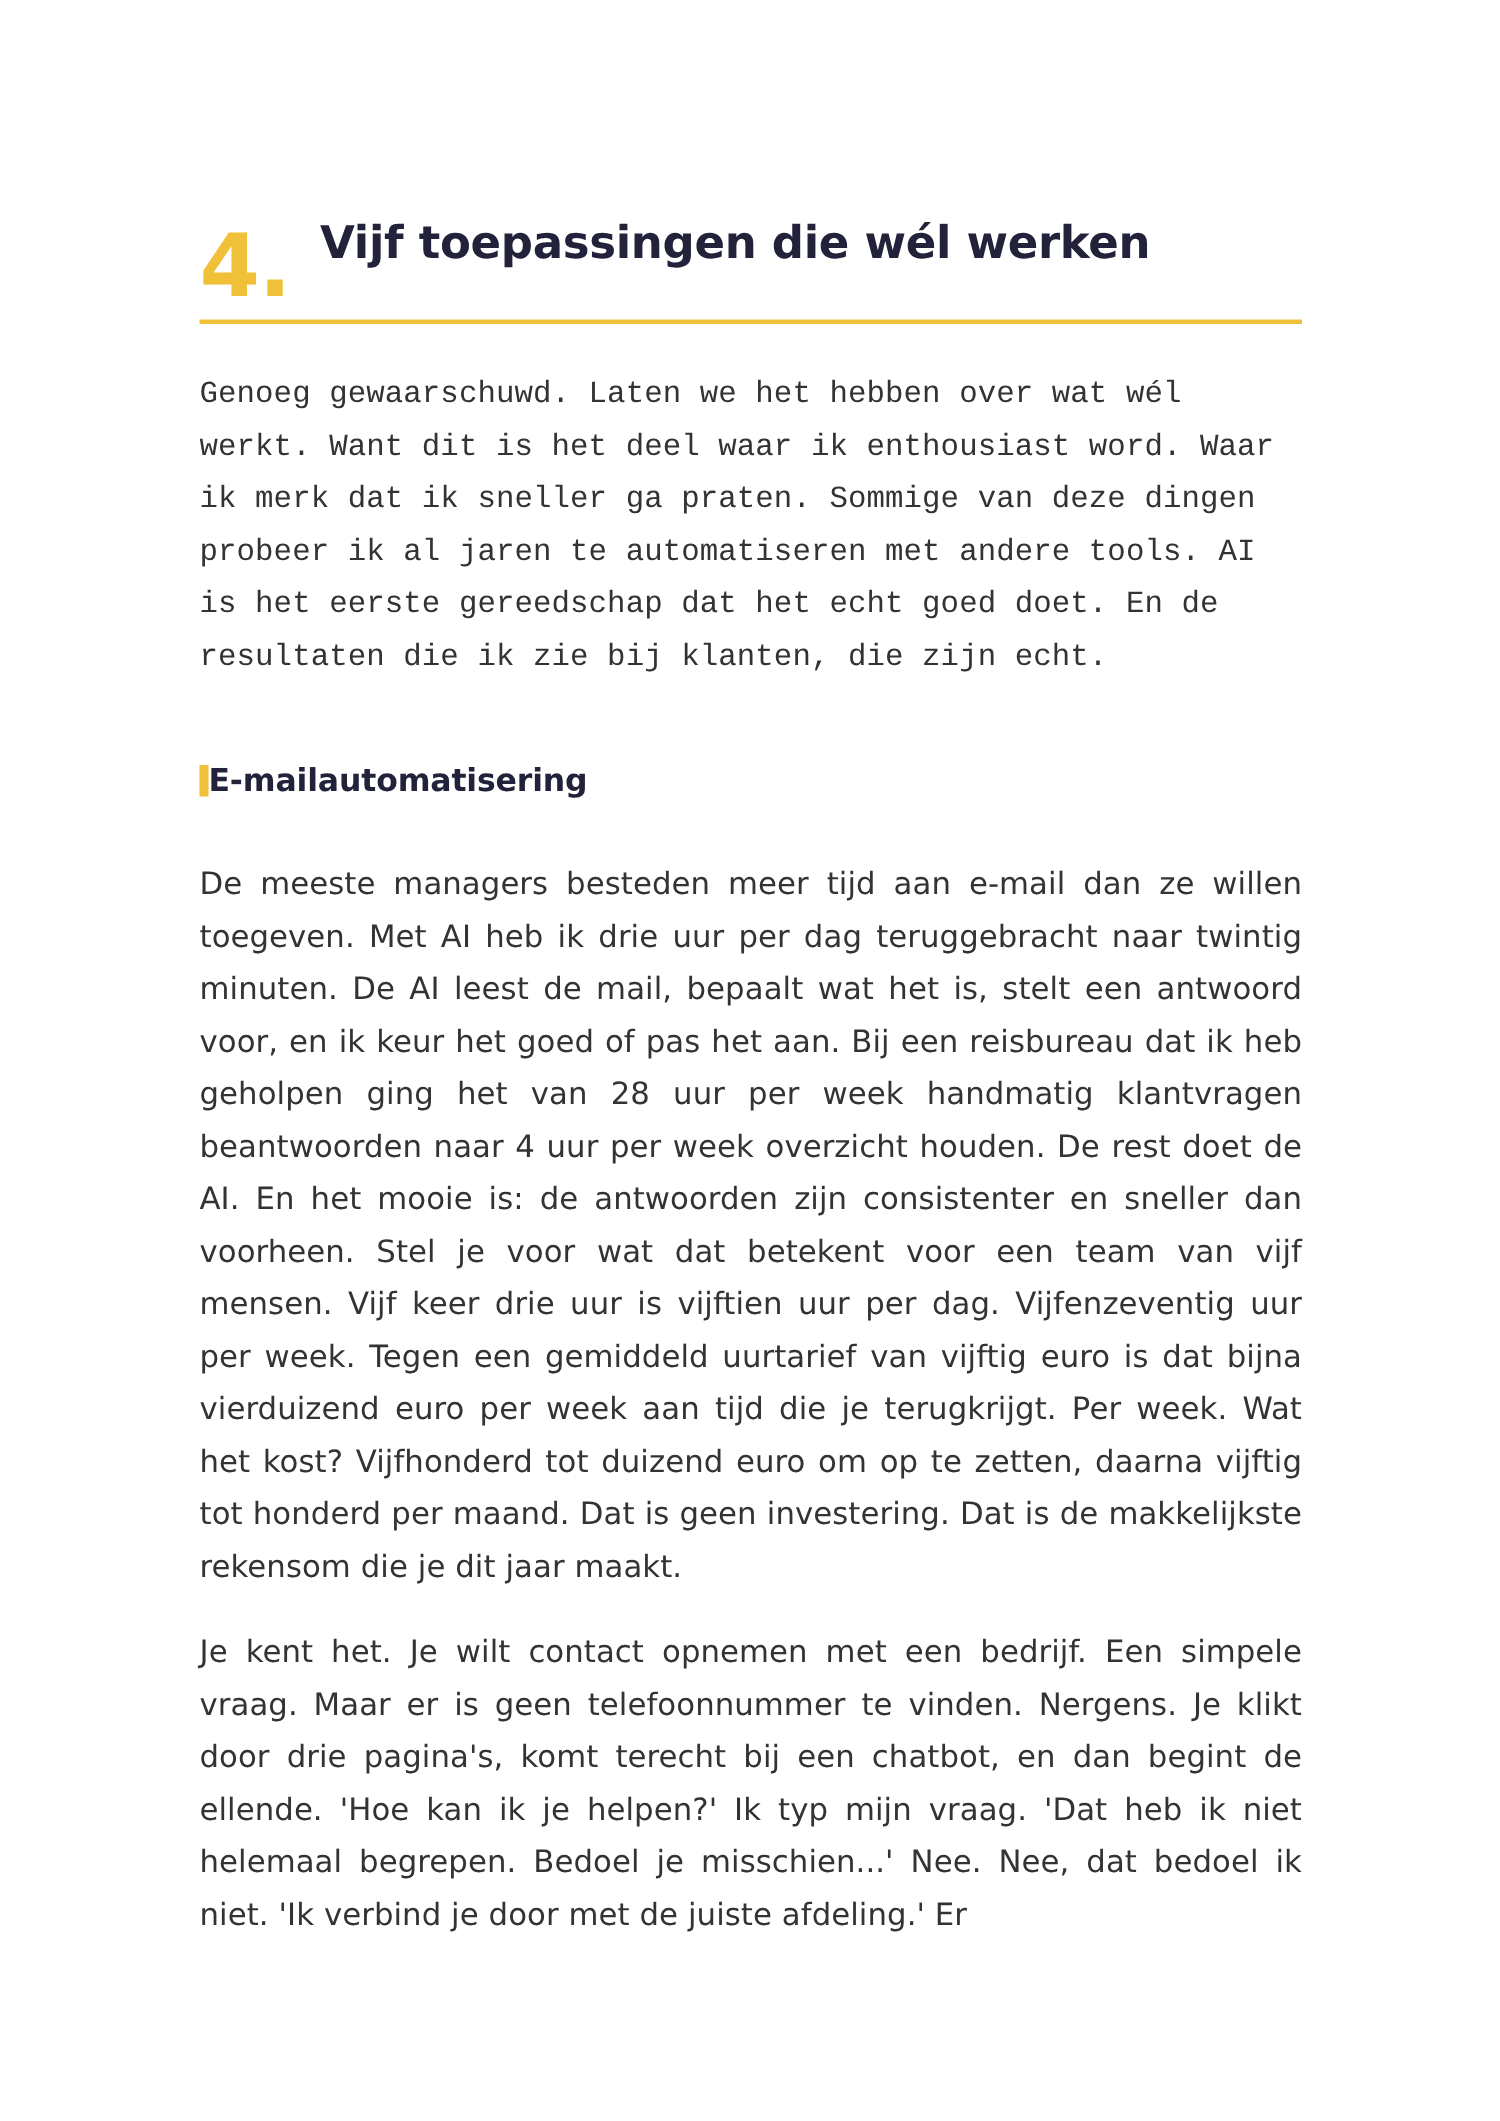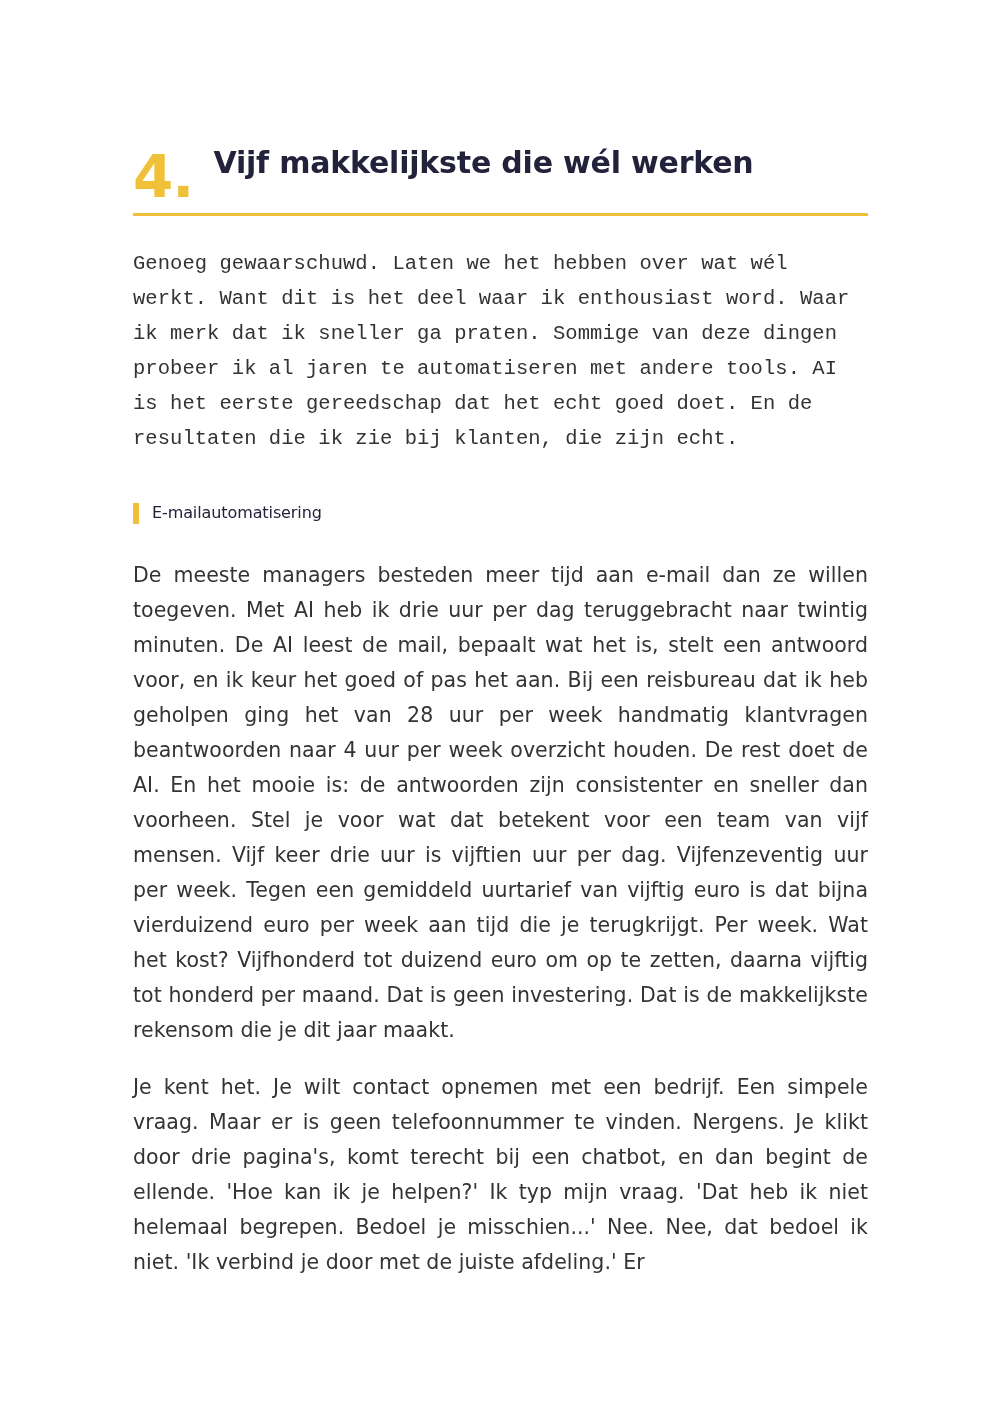--- a/index.html
+++ b/index.html
@@ -91,24 +91,23 @@
   }
 
   .sub-head-bar {
     width: 6px;
     height: 21px;
     background: #EFC038;
     flex: 0 0 auto;
   }
 
   .sub-head-text {
-    font-size: 16px;
-    font-weight: 400;
+    font-size: 21px;
+    font-weight: 700;
     color: #22223B;
-    padding-left: 13px;
     letter-spacing: -0.1px;
     line-height: 1.2;
   }
 
   
   .footer {
     position: absolute;
     left: 133px;
     top: 1337px;
     width: 735px;
@@ -141,21 +140,21 @@
 </style>
 </head>
 <body>
 
 <div class="page">
 
   <div class="content">
 
     <div class="chapter-head">
       <div class="chapter-number">4.</div>
-      <h1 class="chapter-title">Vijf makkelijkste die wél werken</h1>
+      <h1 class="chapter-title">Vijf toepassingen die wél werken</h1>
     </div>
 
     <div class="chapter-rule"></div>
 
     <p class="intro-para">Genoeg gewaarschuwd. Laten we het hebben over wat wél werkt. Want dit is het deel waar ik enthousiast word. Waar ik merk dat ik sneller ga praten. Sommige van deze dingen probeer ik al jaren te automatiseren met andere tools. AI is het eerste gereedschap dat het echt goed doet. En de resultaten die ik zie bij klanten, die zijn echt.</p>
 
     <div class="sub-head">
       <span class="sub-head-bar"></span>
       <h2 class="sub-head-text">E-mailautomatisering</h2>
     </div>

